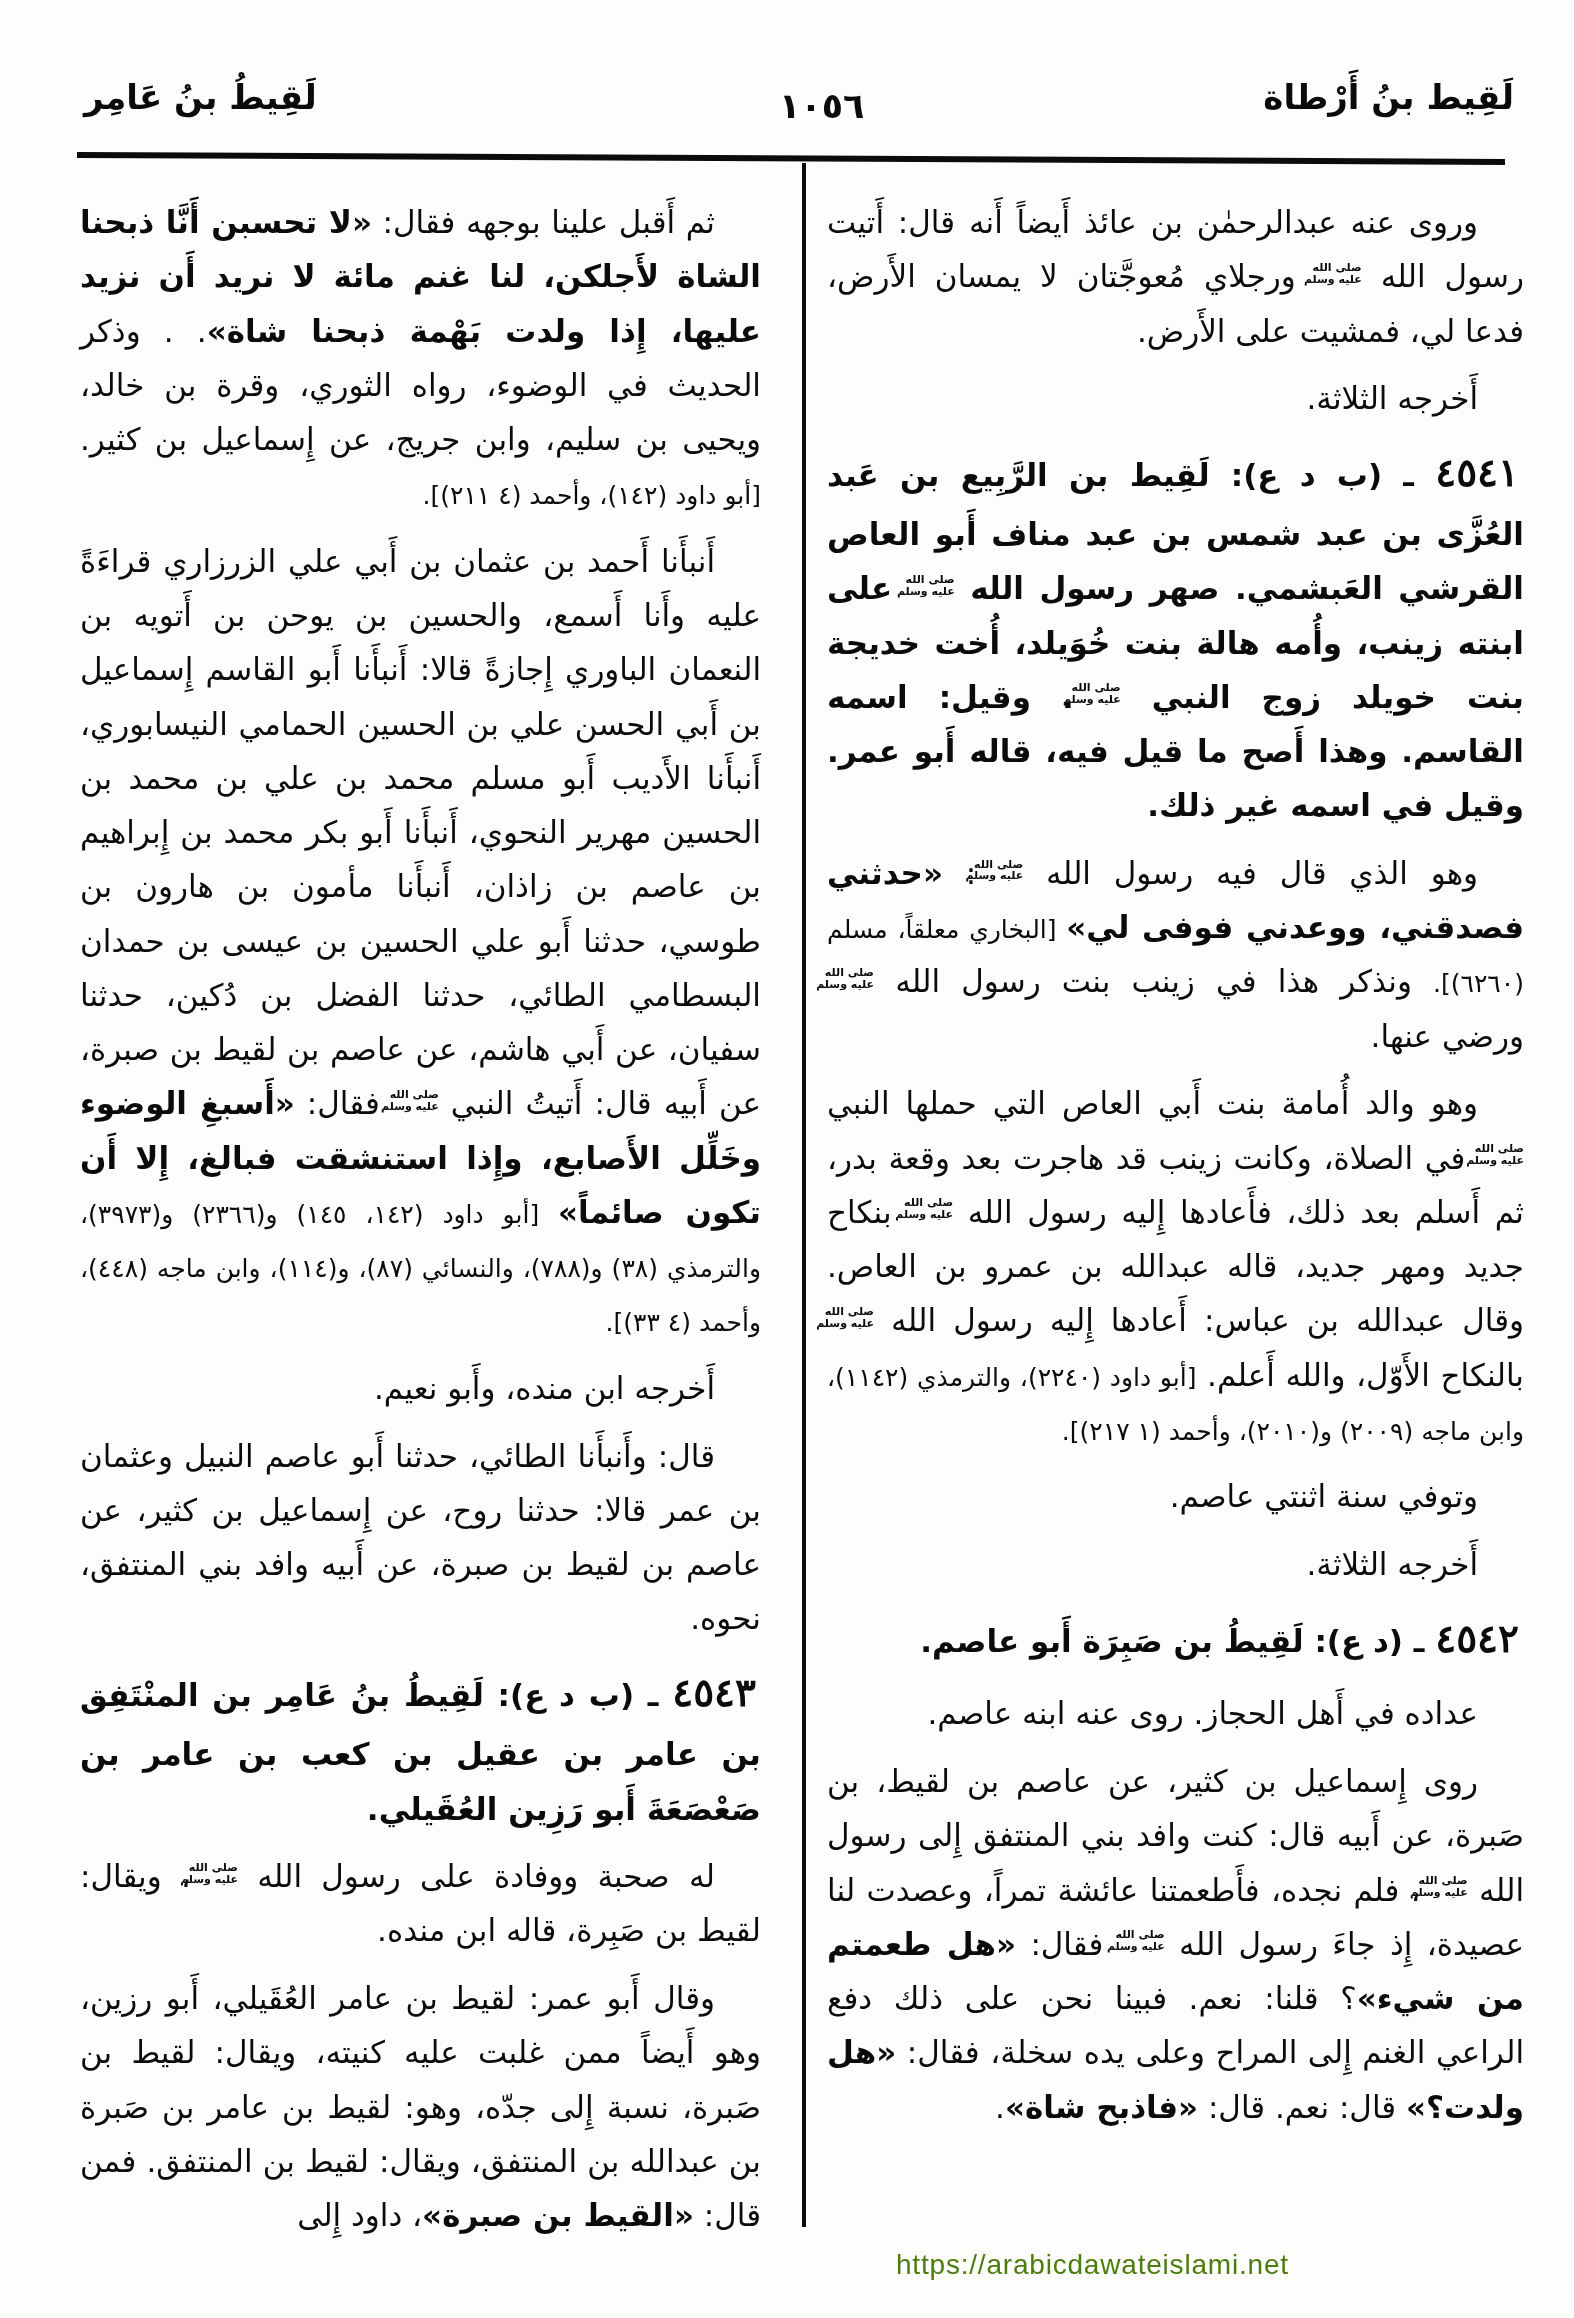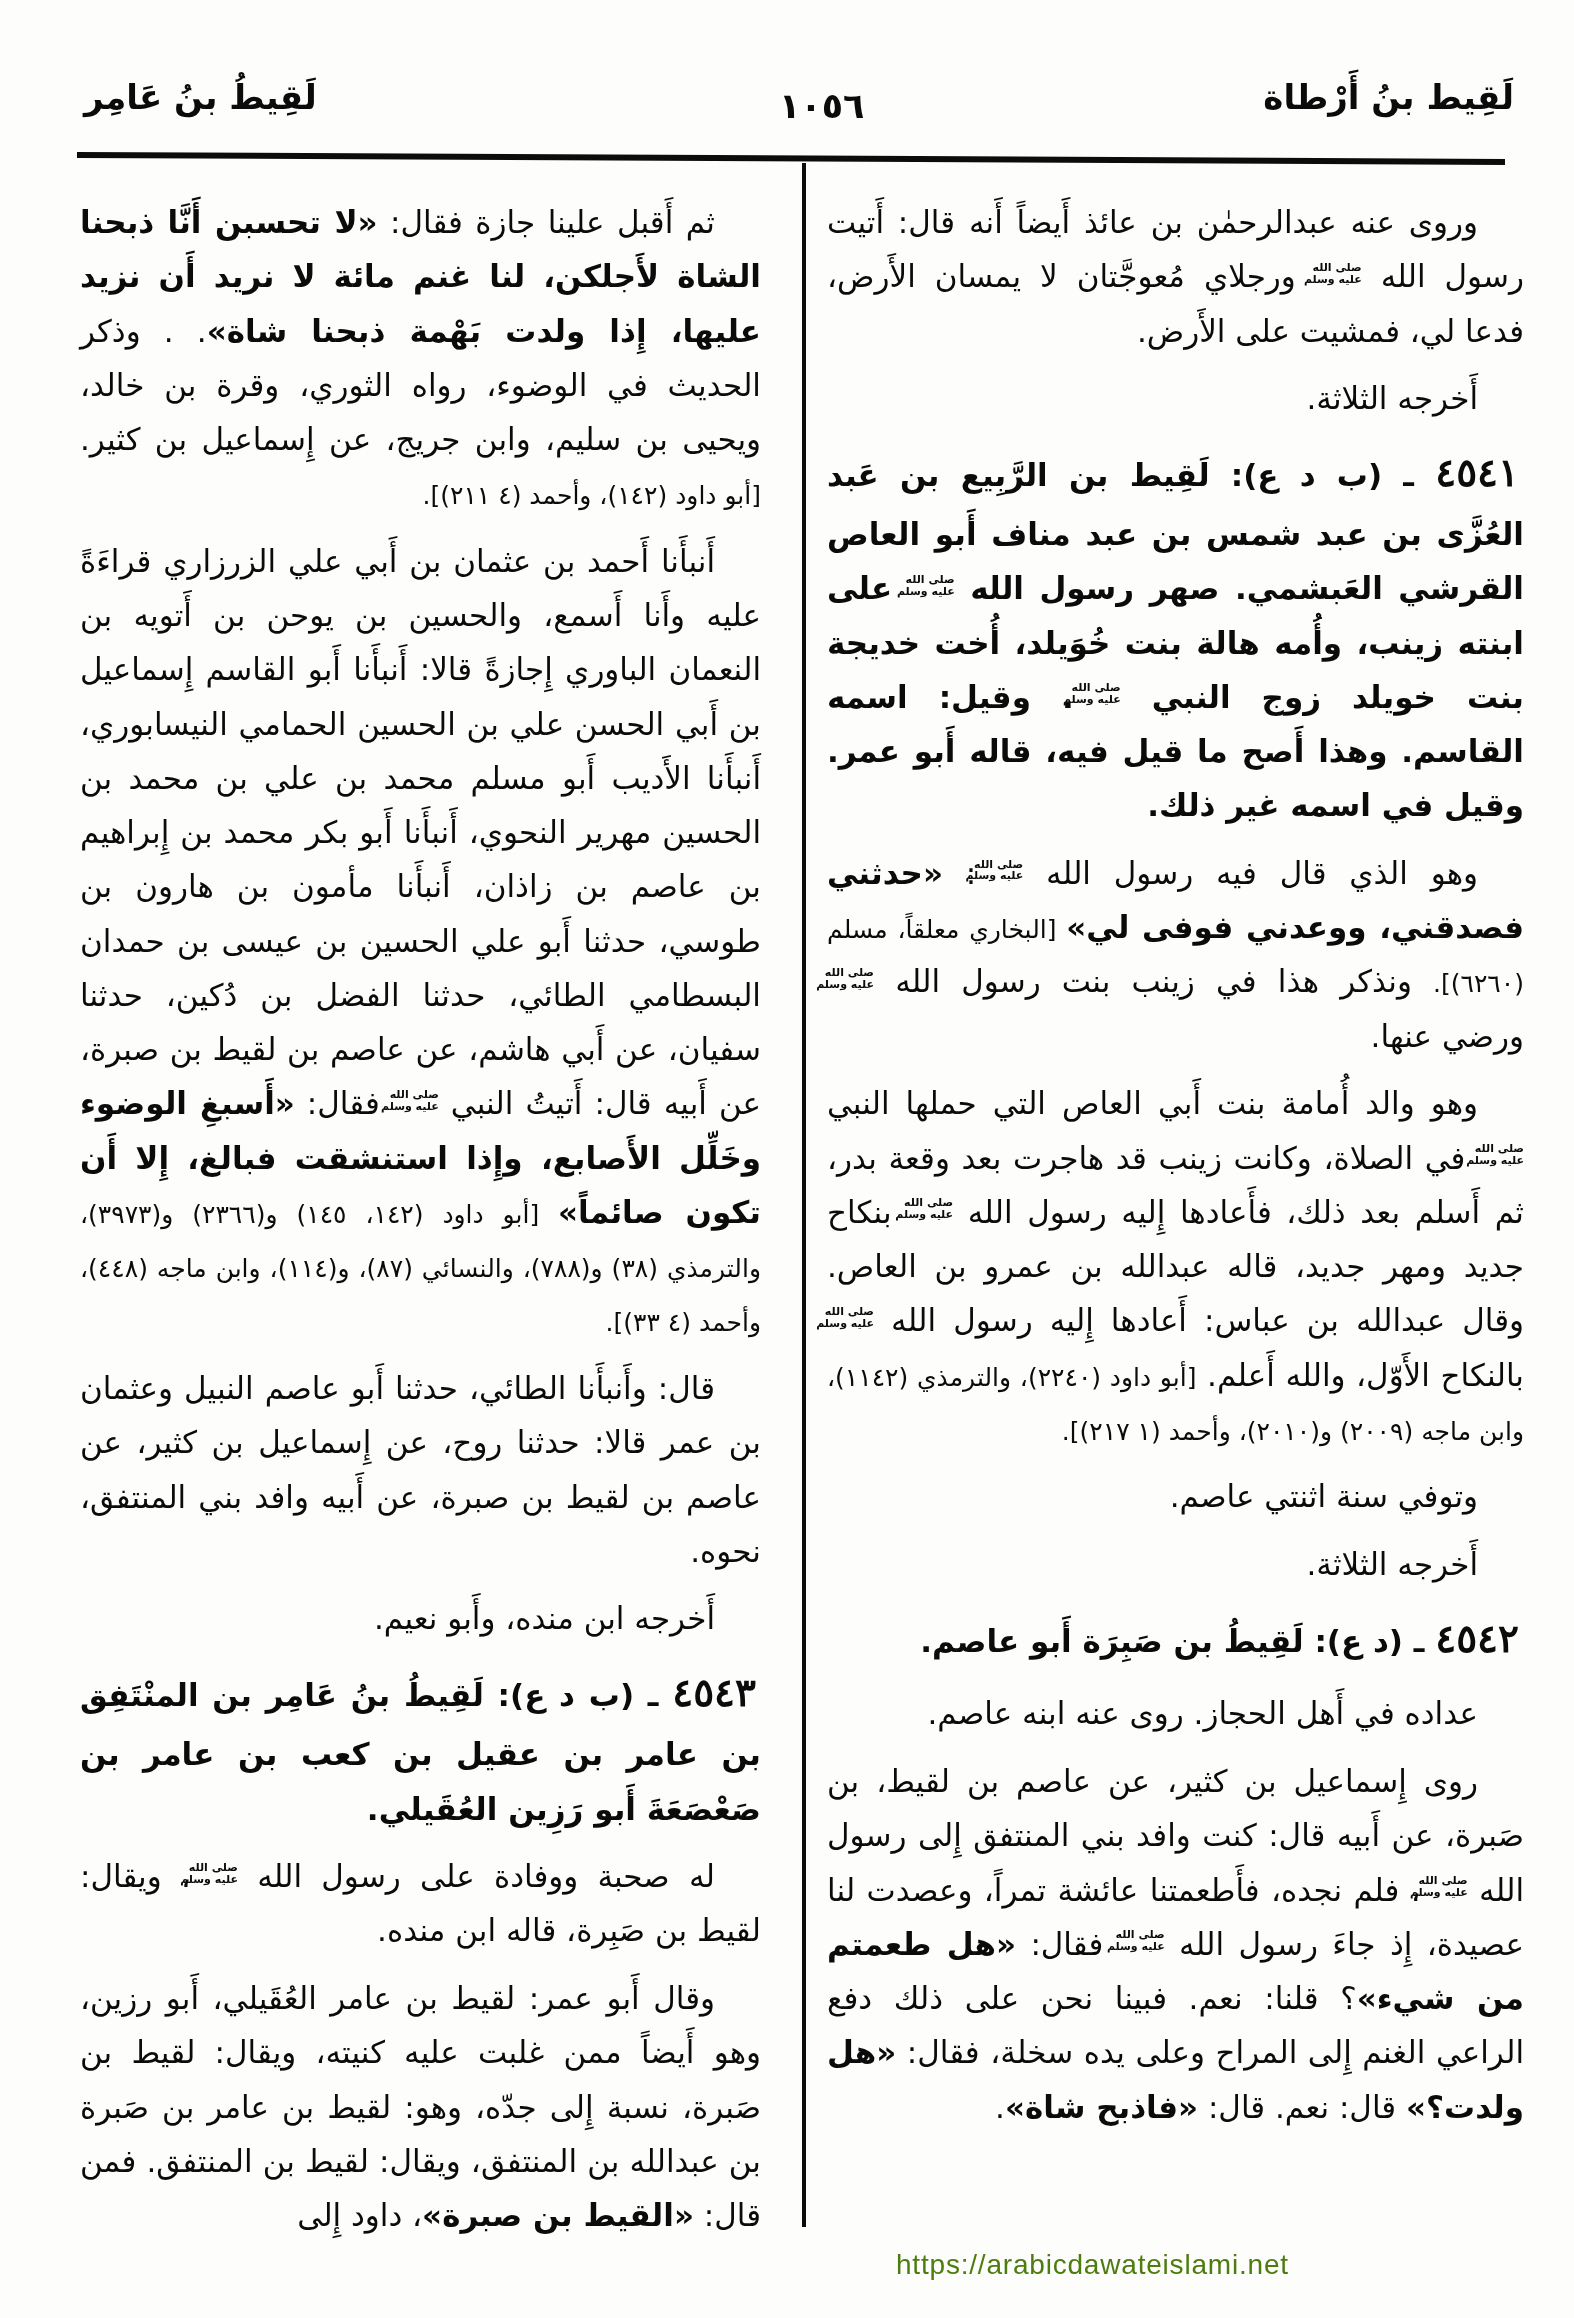--- a/index.html
+++ b/index.html
@@ -53,24 +53,24 @@
       <p class="para entry"><span class="seg-num">٤٥٤١</span><span class="seg-b"> ـ (ب د ع): لَقِيط بن الرَّبِيع بن عَبد العُزَّى بن عبد شمس بن عبد مناف أَبو العاص القرشي العَبشمي.</span><span class="seg-n"> صهر رسول الله </span><span class="saw"><span class="sl">صلى الله</span><span class="sl">عليه وسلم</span></span><span class="seg-n"> على ابنته زينب، وأُمه هالة بنت خُوَيلد، أُخت خديجة بنت خويلد زوج النبي </span><span class="saw"><span class="sl">صلى الله</span><span class="sl">عليه وسلم</span></span><span class="seg-n">. وقيل: اسمه القاسم. وهذا أَصح ما قيل فيه، قاله أَبو عمر. وقيل في اسمه غير ذلك.</span></p>
       <p class="para"><span class="seg-n">وهو الذي قال فيه رسول الله </span><span class="saw"><span class="sl">صلى الله</span><span class="sl">عليه وسلم</span></span><span class="seg-n">: </span><span class="seg-b">«حدثني فصدقني، ووعدني فوفى لي»</span><span class="seg-c"> [البخاري معلقاً، مسلم (٦٢٦٠)].</span><span class="seg-n"> ونذكر هذا في زينب بنت رسول الله </span><span class="saw"><span class="sl">صلى الله</span><span class="sl">عليه وسلم</span></span><span class="seg-n"> ورضي عنها.</span></p>
       <p class="para"><span class="seg-n">وهو والد أُمامة بنت أَبي العاص التي حملها النبي </span><span class="saw"><span class="sl">صلى الله</span><span class="sl">عليه وسلم</span></span><span class="seg-n"> في الصلاة، وكانت زينب قد هاجرت بعد وقعة بدر، ثم أَسلم بعد ذلك، فأَعادها إِليه رسول الله </span><span class="saw"><span class="sl">صلى الله</span><span class="sl">عليه وسلم</span></span><span class="seg-n"> بنكاح جديد ومهر جديد، قاله عبدالله بن عمرو بن العاص. وقال عبدالله بن عباس: أَعادها إِليه رسول الله </span><span class="saw"><span class="sl">صلى الله</span><span class="sl">عليه وسلم</span></span><span class="seg-n"> بالنكاح الأَوّل، والله أَعلم. </span><span class="seg-c">[أبو داود (٢٢٤٠)، والترمذي (١١٤٢)، وابن ماجه (٢٠٠٩) و(٢٠١٠)، وأحمد (١ ٢١٧)].</span></p>
       <p class="para"><span class="seg-n">وتوفي سنة اثنتي عاصم.</span></p>
       <p class="para"><span class="seg-n">أَخرجه الثلاثة.</span></p>
       <p class="para entry"><span class="seg-num">٤٥٤٢</span><span class="seg-b"> ـ (د ع): لَقِيطُ بن صَبِرَة أَبو عاصم.</span></p>
       <p class="para"><span class="seg-n">عداده في أَهل الحجاز. روى عنه ابنه عاصم.</span></p>
       <p class="para"><span class="seg-n">روى إِسماعيل بن كثير، عن عاصم بن لقيط، بن صَبرة، عن أَبيه قال: كنت وافد بني المنتفق إِلى رسول الله </span><span class="saw"><span class="sl">صلى الله</span><span class="sl">عليه وسلم</span></span><span class="seg-n">، فلم نجده، فأَطعمتنا عائشة تمراً، وعصدت لنا عصيدة، إِذ جاءَ رسول الله </span><span class="saw"><span class="sl">صلى الله</span><span class="sl">عليه وسلم</span></span><span class="seg-n"> فقال: </span><span class="seg-b">«هل طعمتم من شيء»</span><span class="seg-n">؟ قلنا: نعم. فبينا نحن على ذلك دفع الراعي الغنم إِلى المراح وعلى يده سخلة، فقال: </span><span class="seg-b">«هل ولدت؟»</span><span class="seg-n"> قال: نعم. قال: </span><span class="seg-b">«فاذبح شاة»</span><span class="seg-n">.</span></p>
     </section>
   <section class="col col-left">
-      <p class="para"><span class="seg-n">ثم أَقبل علينا جازة فقال: </span><span class="seg-b">«لا تحسبن أَنَّا ذبحنا الشاة لأَجلكن، لنا غنم مائة لا نريد أَن نزيد عليها، إِذا ولدت بَهْمة ذبحنا شاة»</span><span class="seg-n">. . وذكر الحديث في الوضوء، رواه الثوري، وقرة بن خالد، ويحيى بن سليم، وابن جريج، عن إِسماعيل بن كثير. </span><span class="seg-c">[أبو داود (١٤٢)، وأحمد (٤ ٢١١)].</span></p>
+      <p class="para"><span class="seg-n">ثم أَقبل علينا بوجهه فقال: </span><span class="seg-b">«لا تحسبن أَنَّا ذبحنا الشاة لأَجلكن، لنا غنم مائة لا نريد أَن نزيد عليها، إِذا ولدت بَهْمة ذبحنا شاة»</span><span class="seg-n">. . وذكر الحديث في الوضوء، رواه الثوري، وقرة بن خالد، ويحيى بن سليم، وابن جريج، عن إِسماعيل بن كثير. </span><span class="seg-c">[أبو داود (١٤٢)، وأحمد (٤ ٢١١)].</span></p>
       <p class="para"><span class="seg-n">أَنبأَنا أَحمد بن عثمان بن أَبي علي الزرزاري قراءَةً عليه وأَنا أَسمع، والحسين بن يوحن بن أَتويه بن النعمان الباوري إِجازةً قالا: أَنبأَنا أَبو القاسم إِسماعيل بن أَبي الحسن علي بن الحسين الحمامي النيسابوري، أَنبأَنا الأَديب أَبو مسلم محمد بن علي بن محمد بن الحسين مهرير النحوي، أَنبأَنا أَبو بكر محمد بن إِبراهيم بن عاصم بن زاذان، أَنبأَنا مأمون بن هارون بن طوسي، حدثنا أَبو علي الحسين بن عيسى بن حمدان البسطامي الطائي، حدثنا الفضل بن دُكين، حدثنا سفيان، عن أَبي هاشم، عن عاصم بن لقيط بن صبرة، عن أَبيه قال: أَتيتُ النبي </span><span class="saw"><span class="sl">صلى الله</span><span class="sl">عليه وسلم</span></span><span class="seg-n"> فقال: </span><span class="seg-b">«أَسبغِ الوضوء وخَلِّل الأَصابع، وإِذا استنشقت فبالغ، إِلا أَن تكون صائماً»</span><span class="seg-c"> [أبو داود (١٤٢، ١٤٥) و(٢٣٦٦) و(٣٩٧٣)، والترمذي (٣٨) و(٧٨٨)، والنسائي (٨٧)، و(١١٤)، وابن ماجه (٤٤٨)، وأحمد (٤ ٣٣)].</span></p>
+      <p class="para"><span class="seg-n">أَخرجه ابن منده، وأَبو نعيم.</span></p>
       <p class="para"><span class="seg-n">قال: وأَنبأَنا الطائي، حدثنا أَبو عاصم النبيل وعثمان بن عمر قالا: حدثنا روح، عن إِسماعيل بن كثير، عن عاصم بن لقيط بن صبرة، عن أَبيه وافد بني المنتفق، نحوه.</span></p>
-      <p class="para"><span class="seg-n">أَخرجه ابن منده، وأَبو نعيم.</span></p>
       <p class="para entry"><span class="seg-num">٤٥٤٣</span><span class="seg-b"> ـ (ب د ع): لَقِيطُ بنُ عَامِر بن المنْتَفِق بن عامر بن عقيل بن كعب بن عامر بن صَعْصَعَةَ أَبو رَزِين العُقَيلي.</span></p>
       <p class="para"><span class="seg-n">له صحبة ووفادة على رسول الله </span><span class="saw"><span class="sl">صلى الله</span><span class="sl">عليه وسلم</span></span><span class="seg-n">، ويقال: لقيط بن صَبِرة، قاله ابن منده.</span></p>
       <p class="para"><span class="seg-n">وقال أَبو عمر: لقيط بن عامر العُقَيلي، أَبو رزين، وهو أَيضاً ممن غلبت عليه كنيته، ويقال: لقيط بن صَبرة، نسبة إِلى جدّه، وهو: لقيط بن عامر بن صَبرة بن عبدالله بن المنتفق، ويقال: لقيط بن المنتفق. فمن قال: </span><span class="seg-b">«القيط بن صبرة»</span><span class="seg-n">، داود إِلى</span></p>
     </section>
 
   <div class="watermark">https://arabicdawateislami.net</div>
 </div>
 
 
 </body></html>

